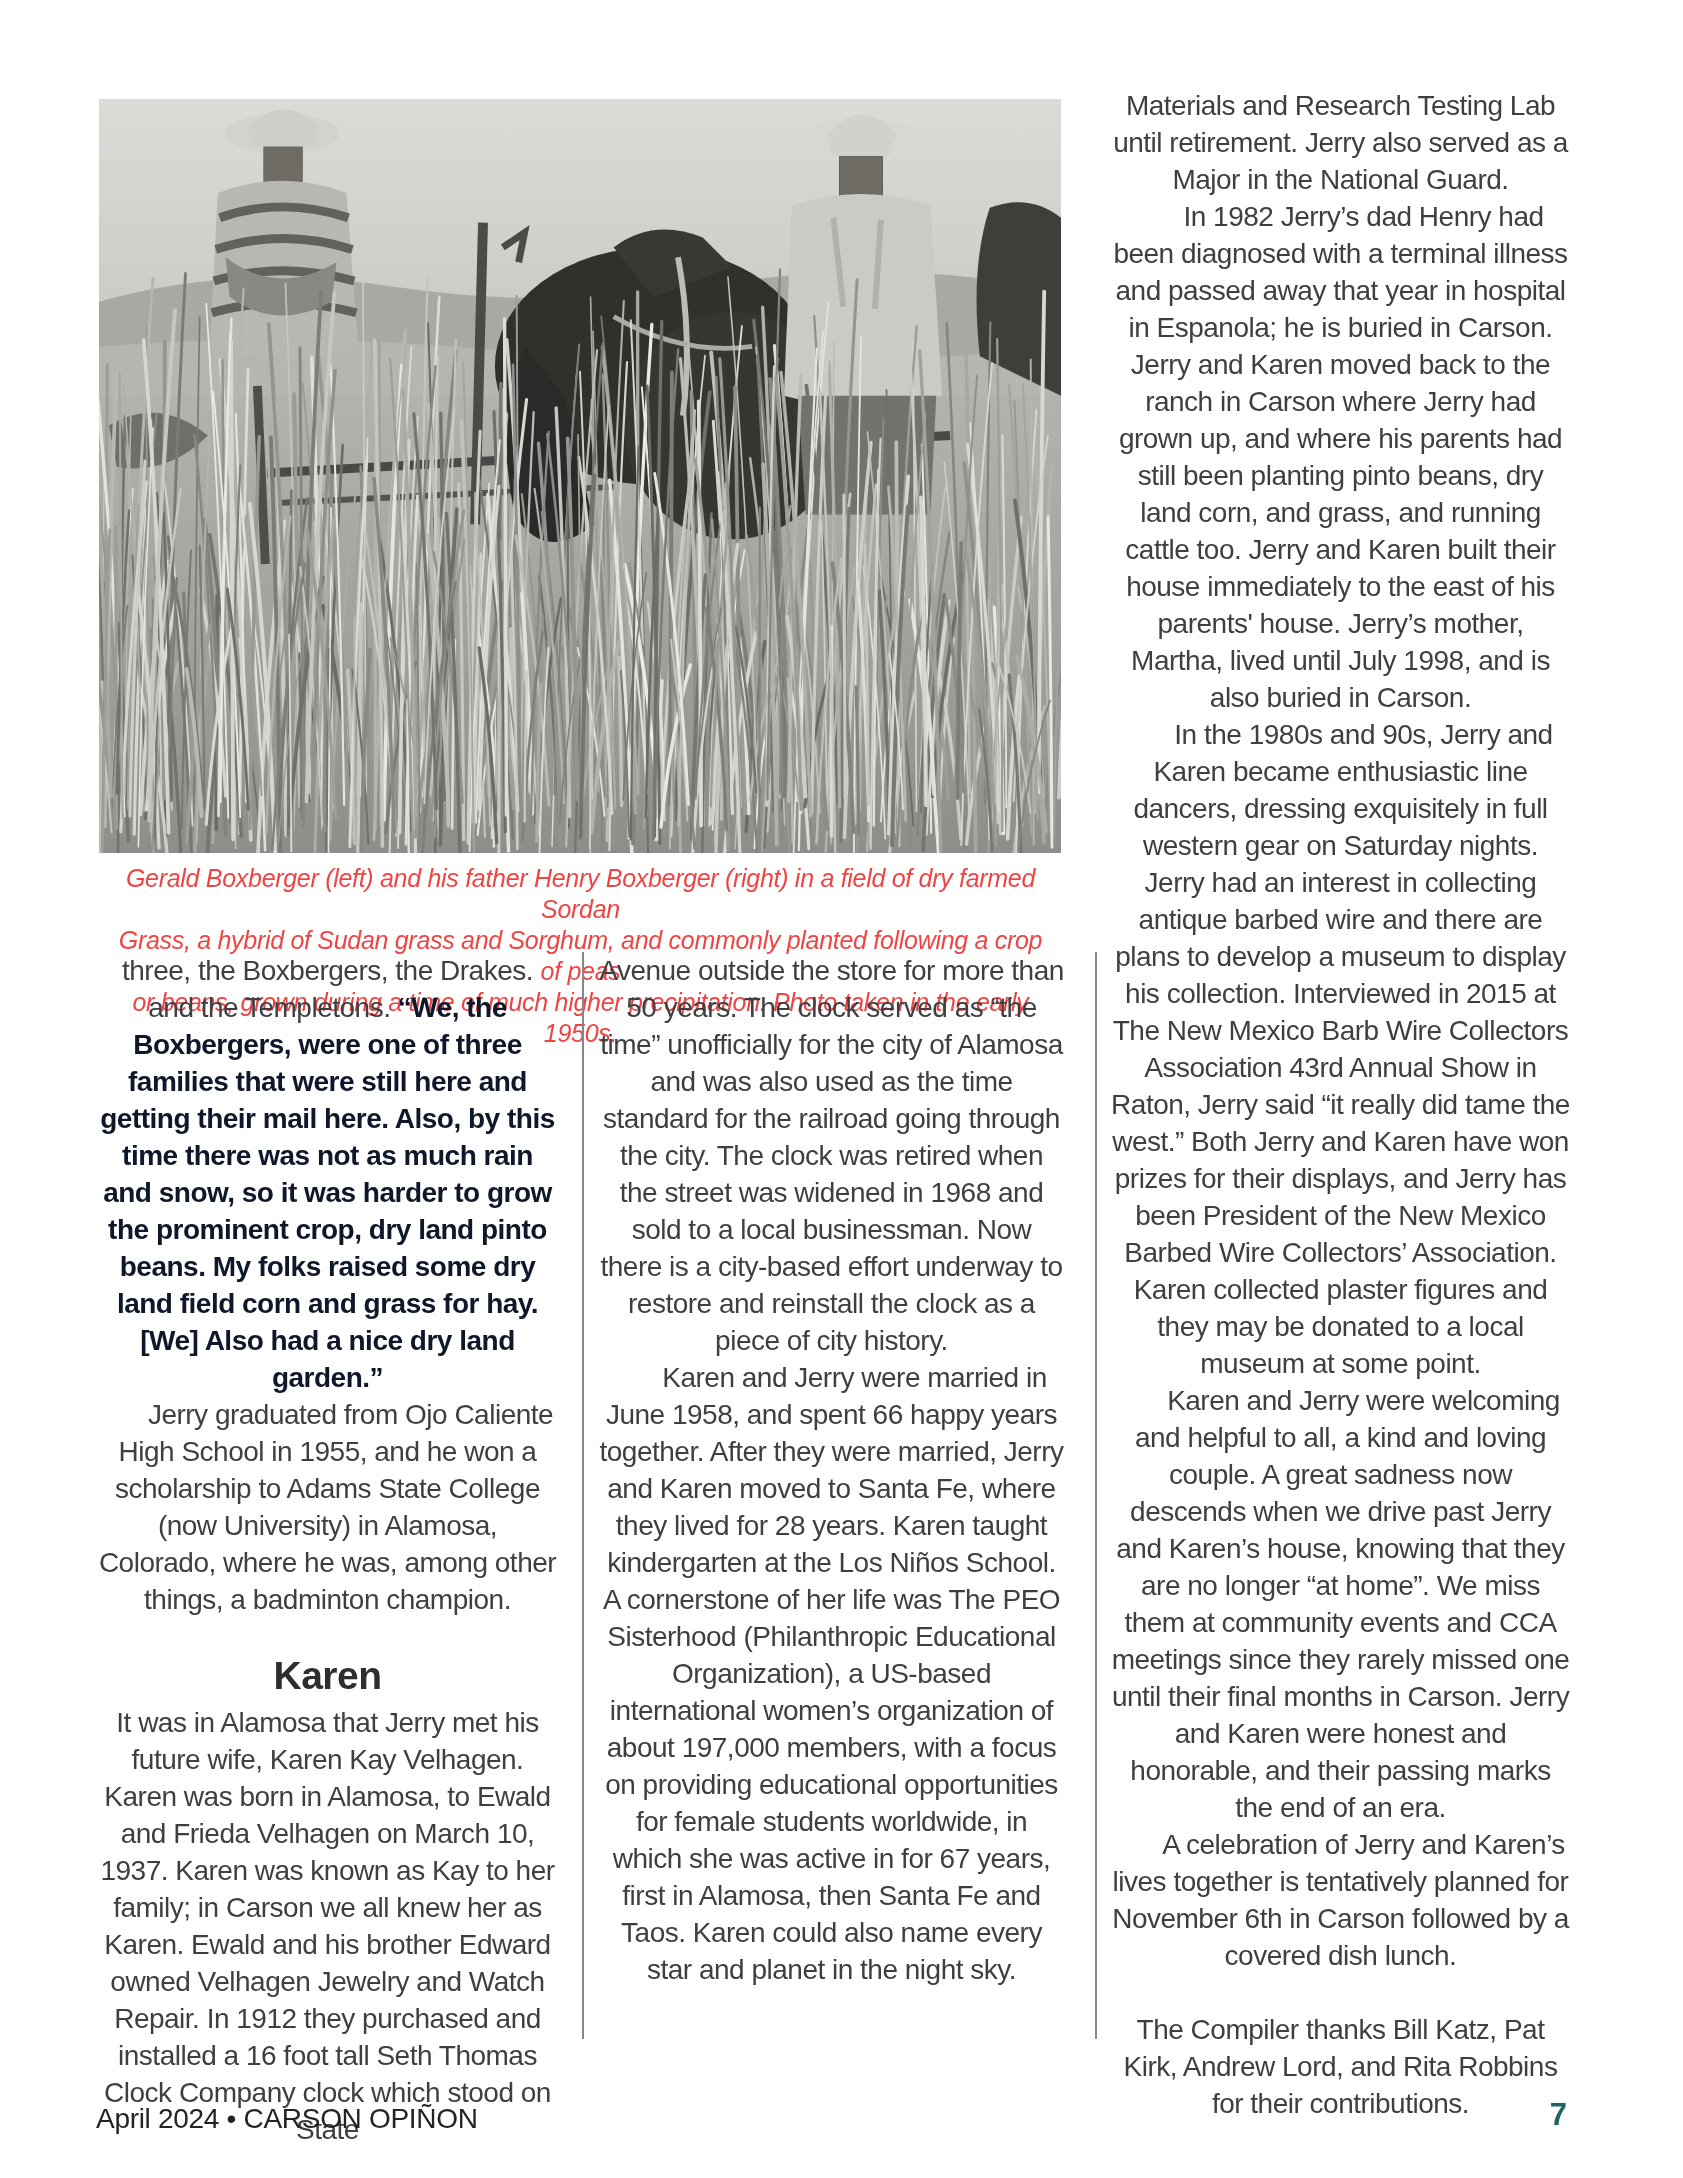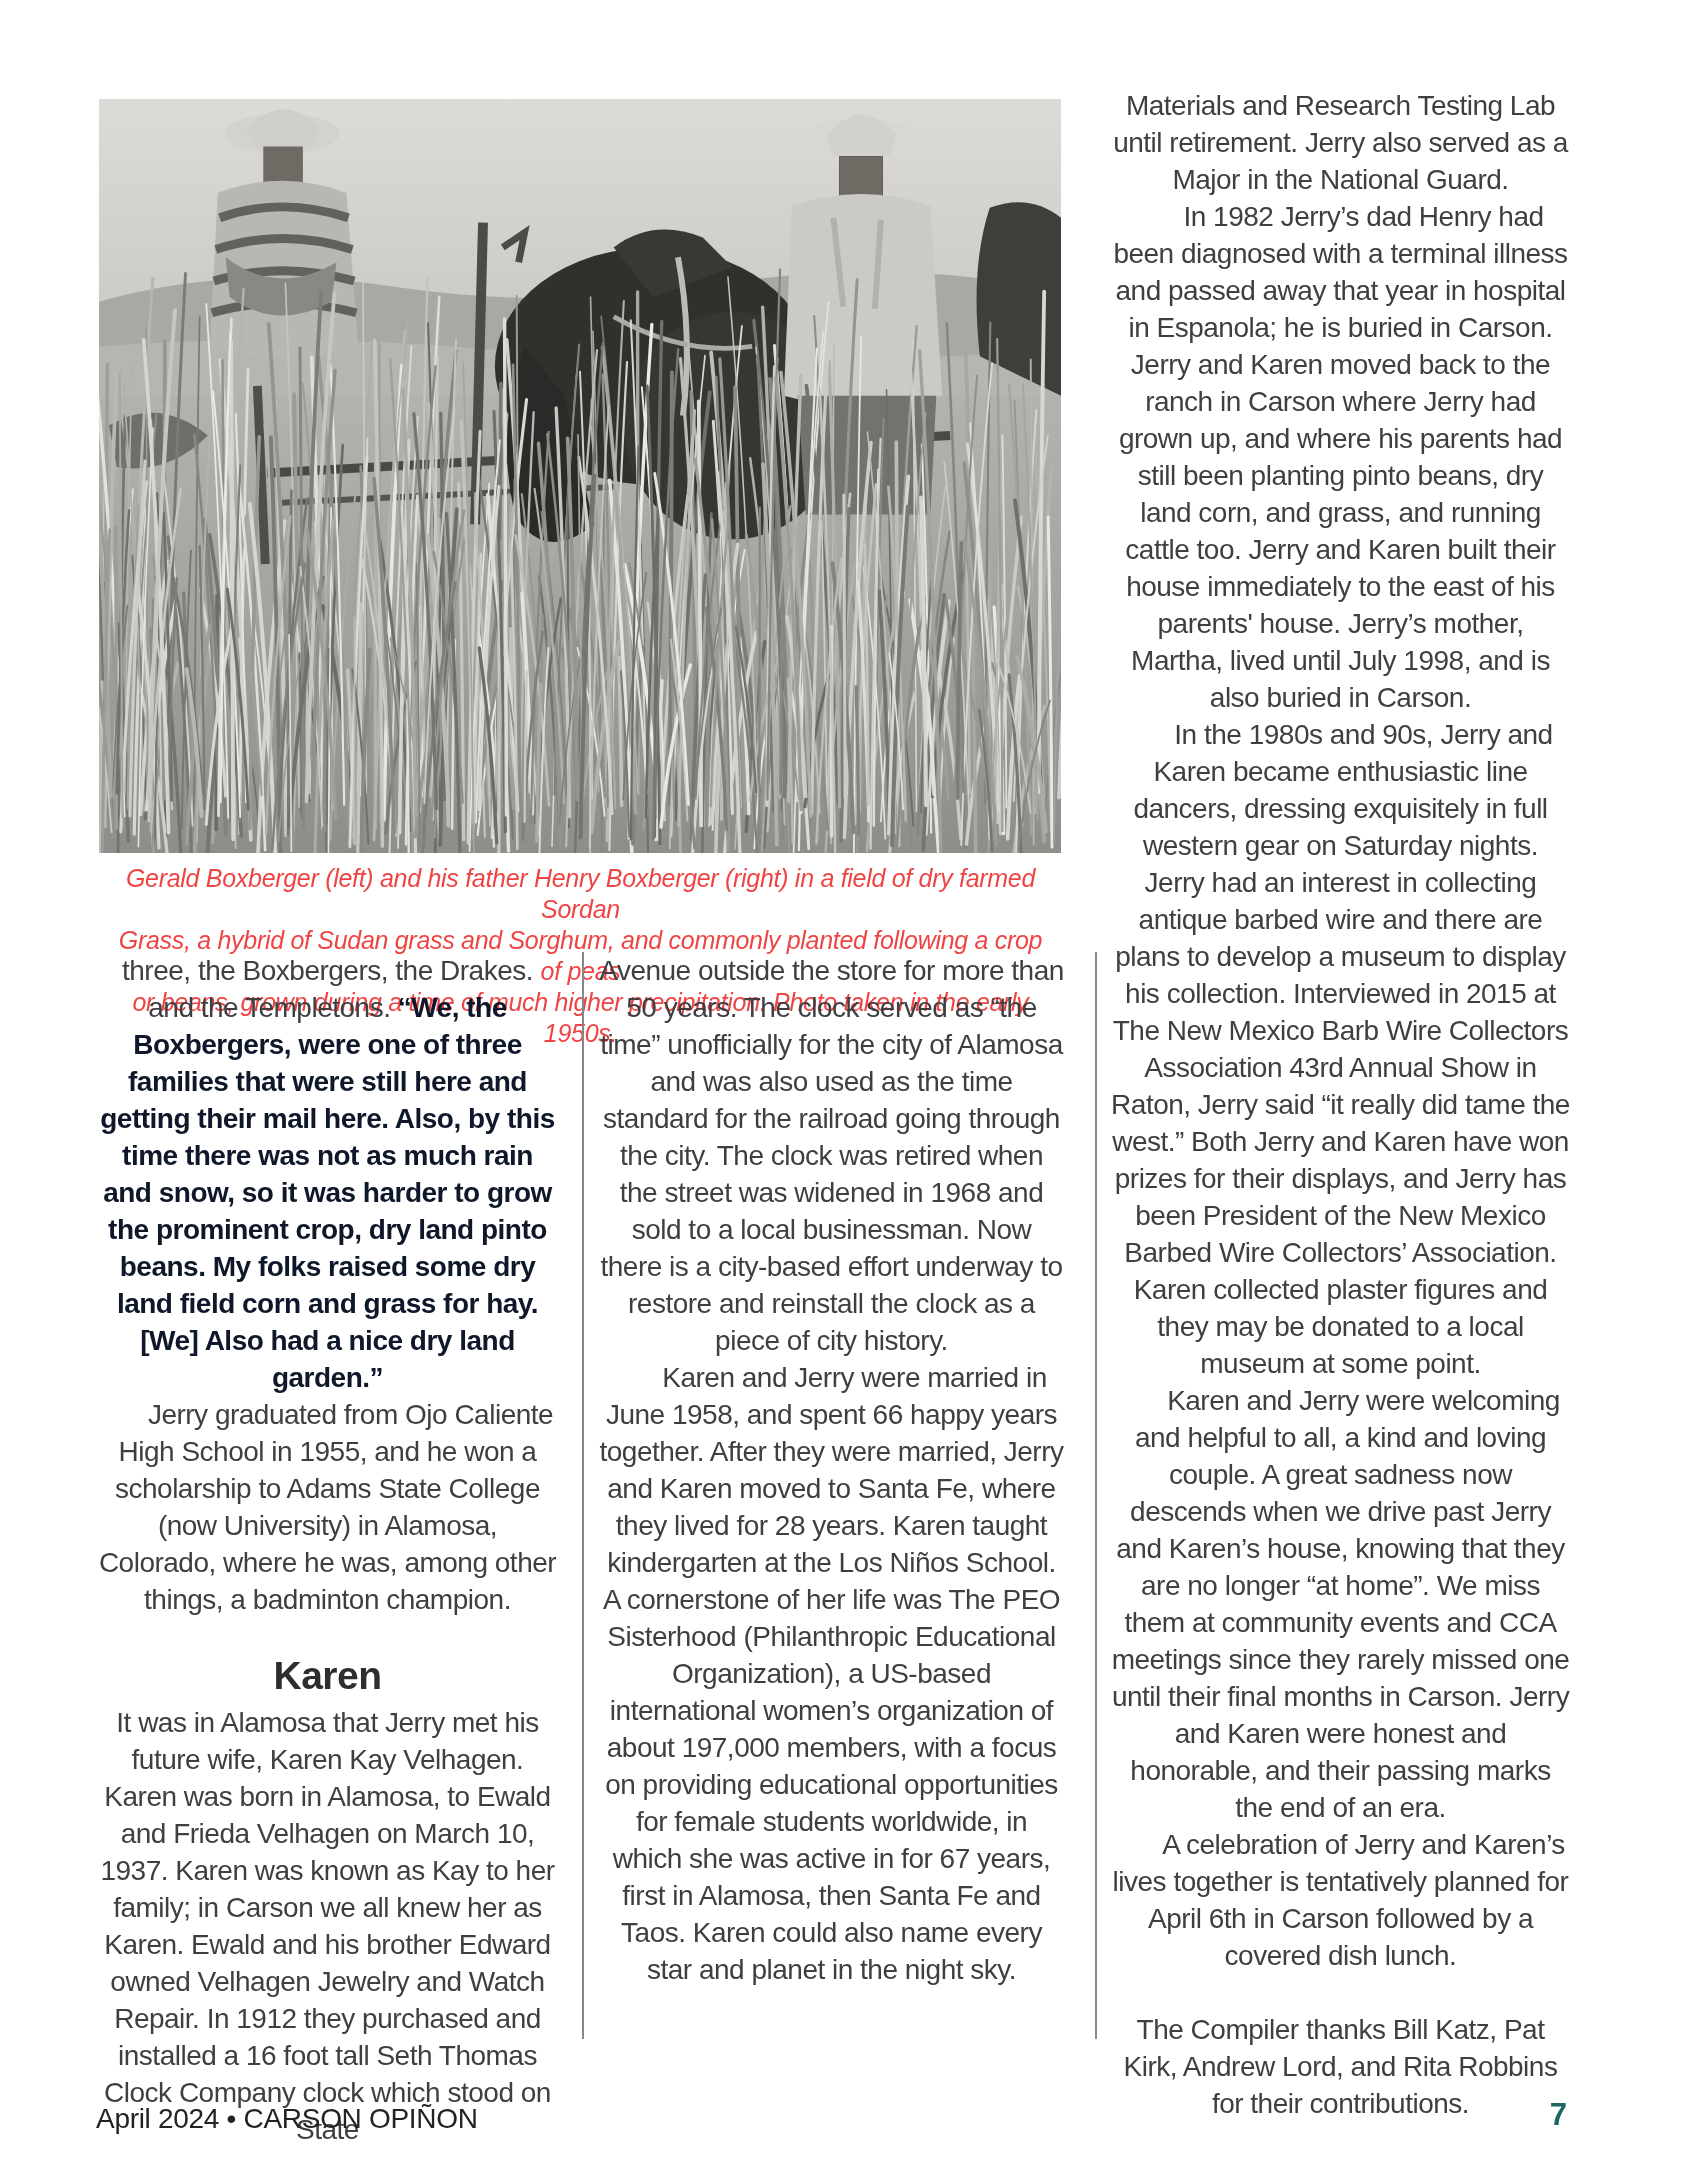--- a/index.html
+++ b/index.html
@@ -667,21 +667,21 @@
   <div class="col col-middle">
     <p>Avenue outside the store for more than 50 years. The clock served as “the time” unofficially for the city of Alamosa and was also used as the time standard for the railroad going through the city. The clock was retired when the street was widened in 1968 and sold to a local businessman. Now there is a city-based effort underway to restore and reinstall the clock as a piece of city history.</p>
     <p class="ind">Karen and Jerry were married in June 1958, and spent 66 happy years together. After they were married, Jerry and Karen moved to Santa Fe, where they lived for 28 years. Karen taught kindergarten at the Los Niños School. A cornerstone of her life was The PEO Sisterhood (Philanthropic Educational Organization), a US-based international women’s organization of about 197,000 members, with a focus on providing educational opportunities for female students worldwide, in which she was active in for 67 years, first in Alamosa, then Santa Fe and Taos. Karen could also name every star and planet in the night sky.</p>
   </div>
 
   <div class="col col-right">
     <p>Materials and Research Testing Lab until retirement. Jerry also served as a Major in the National Guard.</p>
     <p class="ind">In 1982 Jerry’s dad Henry had been diagnosed with a terminal illness and passed away that year in hospital in Espanola; he is buried in Carson. Jerry and Karen moved back to the ranch in Carson where Jerry had grown up, and where his parents had still been planting pinto beans, dry land corn, and grass, and running cattle too. Jerry and Karen built their house immediately to the east of his parents' house. Jerry’s mother, Martha, lived until July 1998, and is also buried in Carson.</p>
     <p class="ind">In the 1980s and 90s, Jerry and Karen became enthusiastic line dancers, dressing exquisitely in full western gear on Saturday nights. Jerry had an interest in collecting antique barbed wire and there are plans to develop a museum to display his collection. Interviewed in 2015 at The New Mexico Barb Wire Collectors Association 43rd Annual Show in Raton, Jerry said “it really did tame the west.” Both Jerry and Karen have won prizes for their displays, and Jerry has been President of the New Mexico Barbed Wire Collectors’ Association. Karen collected plaster figures and they may be donated to a local museum at some point.</p>
     <p class="ind">Karen and Jerry were welcoming and helpful to all, a kind and loving couple. A great sadness now descends when we drive past Jerry and Karen’s house, knowing that they are no longer “at home”. We miss them at community events and CCA meetings since they rarely missed one until their final months in Carson. Jerry and Karen were honest and honorable, and their passing marks the end of an era.</p>
-    <p class="ind">A celebration of Jerry and Karen’s lives together is tentatively planned for April 6th in Carson followed by a covered dish lunch.</p>
+    <p class="ind">A celebration of Jerry and Karen’s lives together is tentatively planned for November 6th in Carson followed by a covered dish lunch.</p>
     <p class="credit">The Compiler thanks Bill Katz, Pat Kirk, Andrew Lord, and Rita Robbins for their contributions.</p>
   </div>
 
   <div class="footer-left">April 2024 • CARSON OPIÑON</div>
   <div class="footer-page">7</div>
 
 </div>
 
 
 </body></html>

